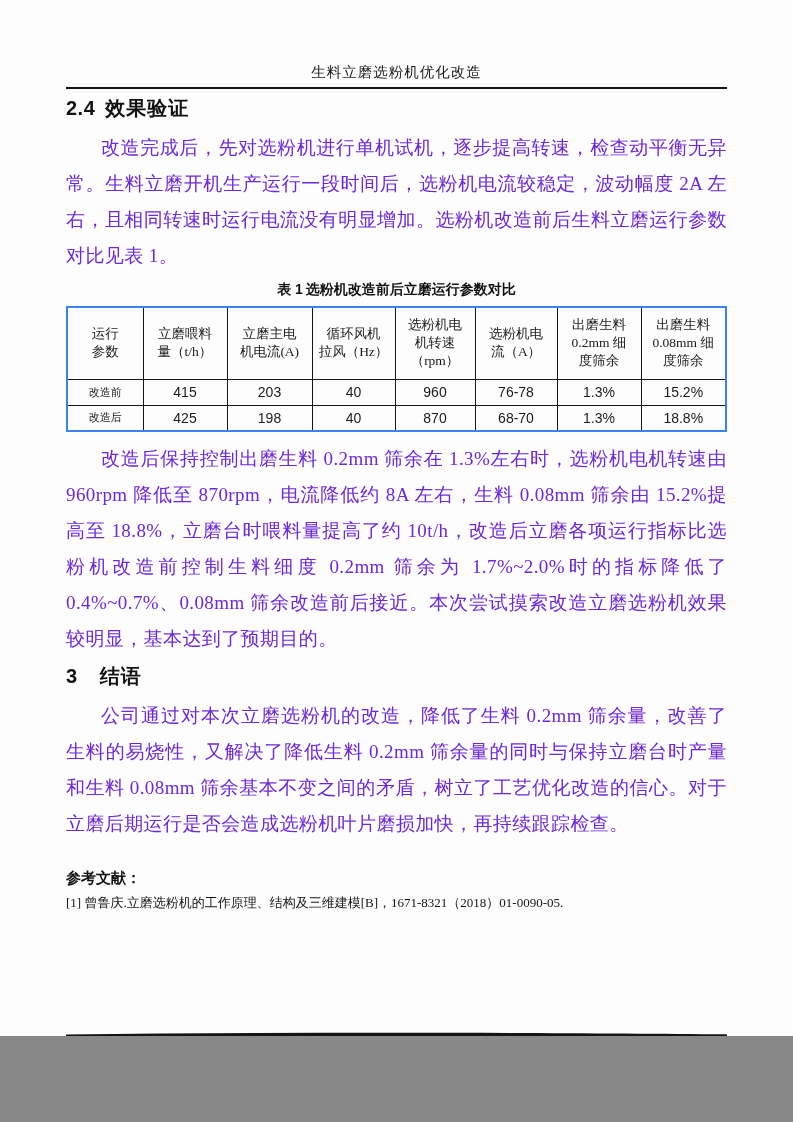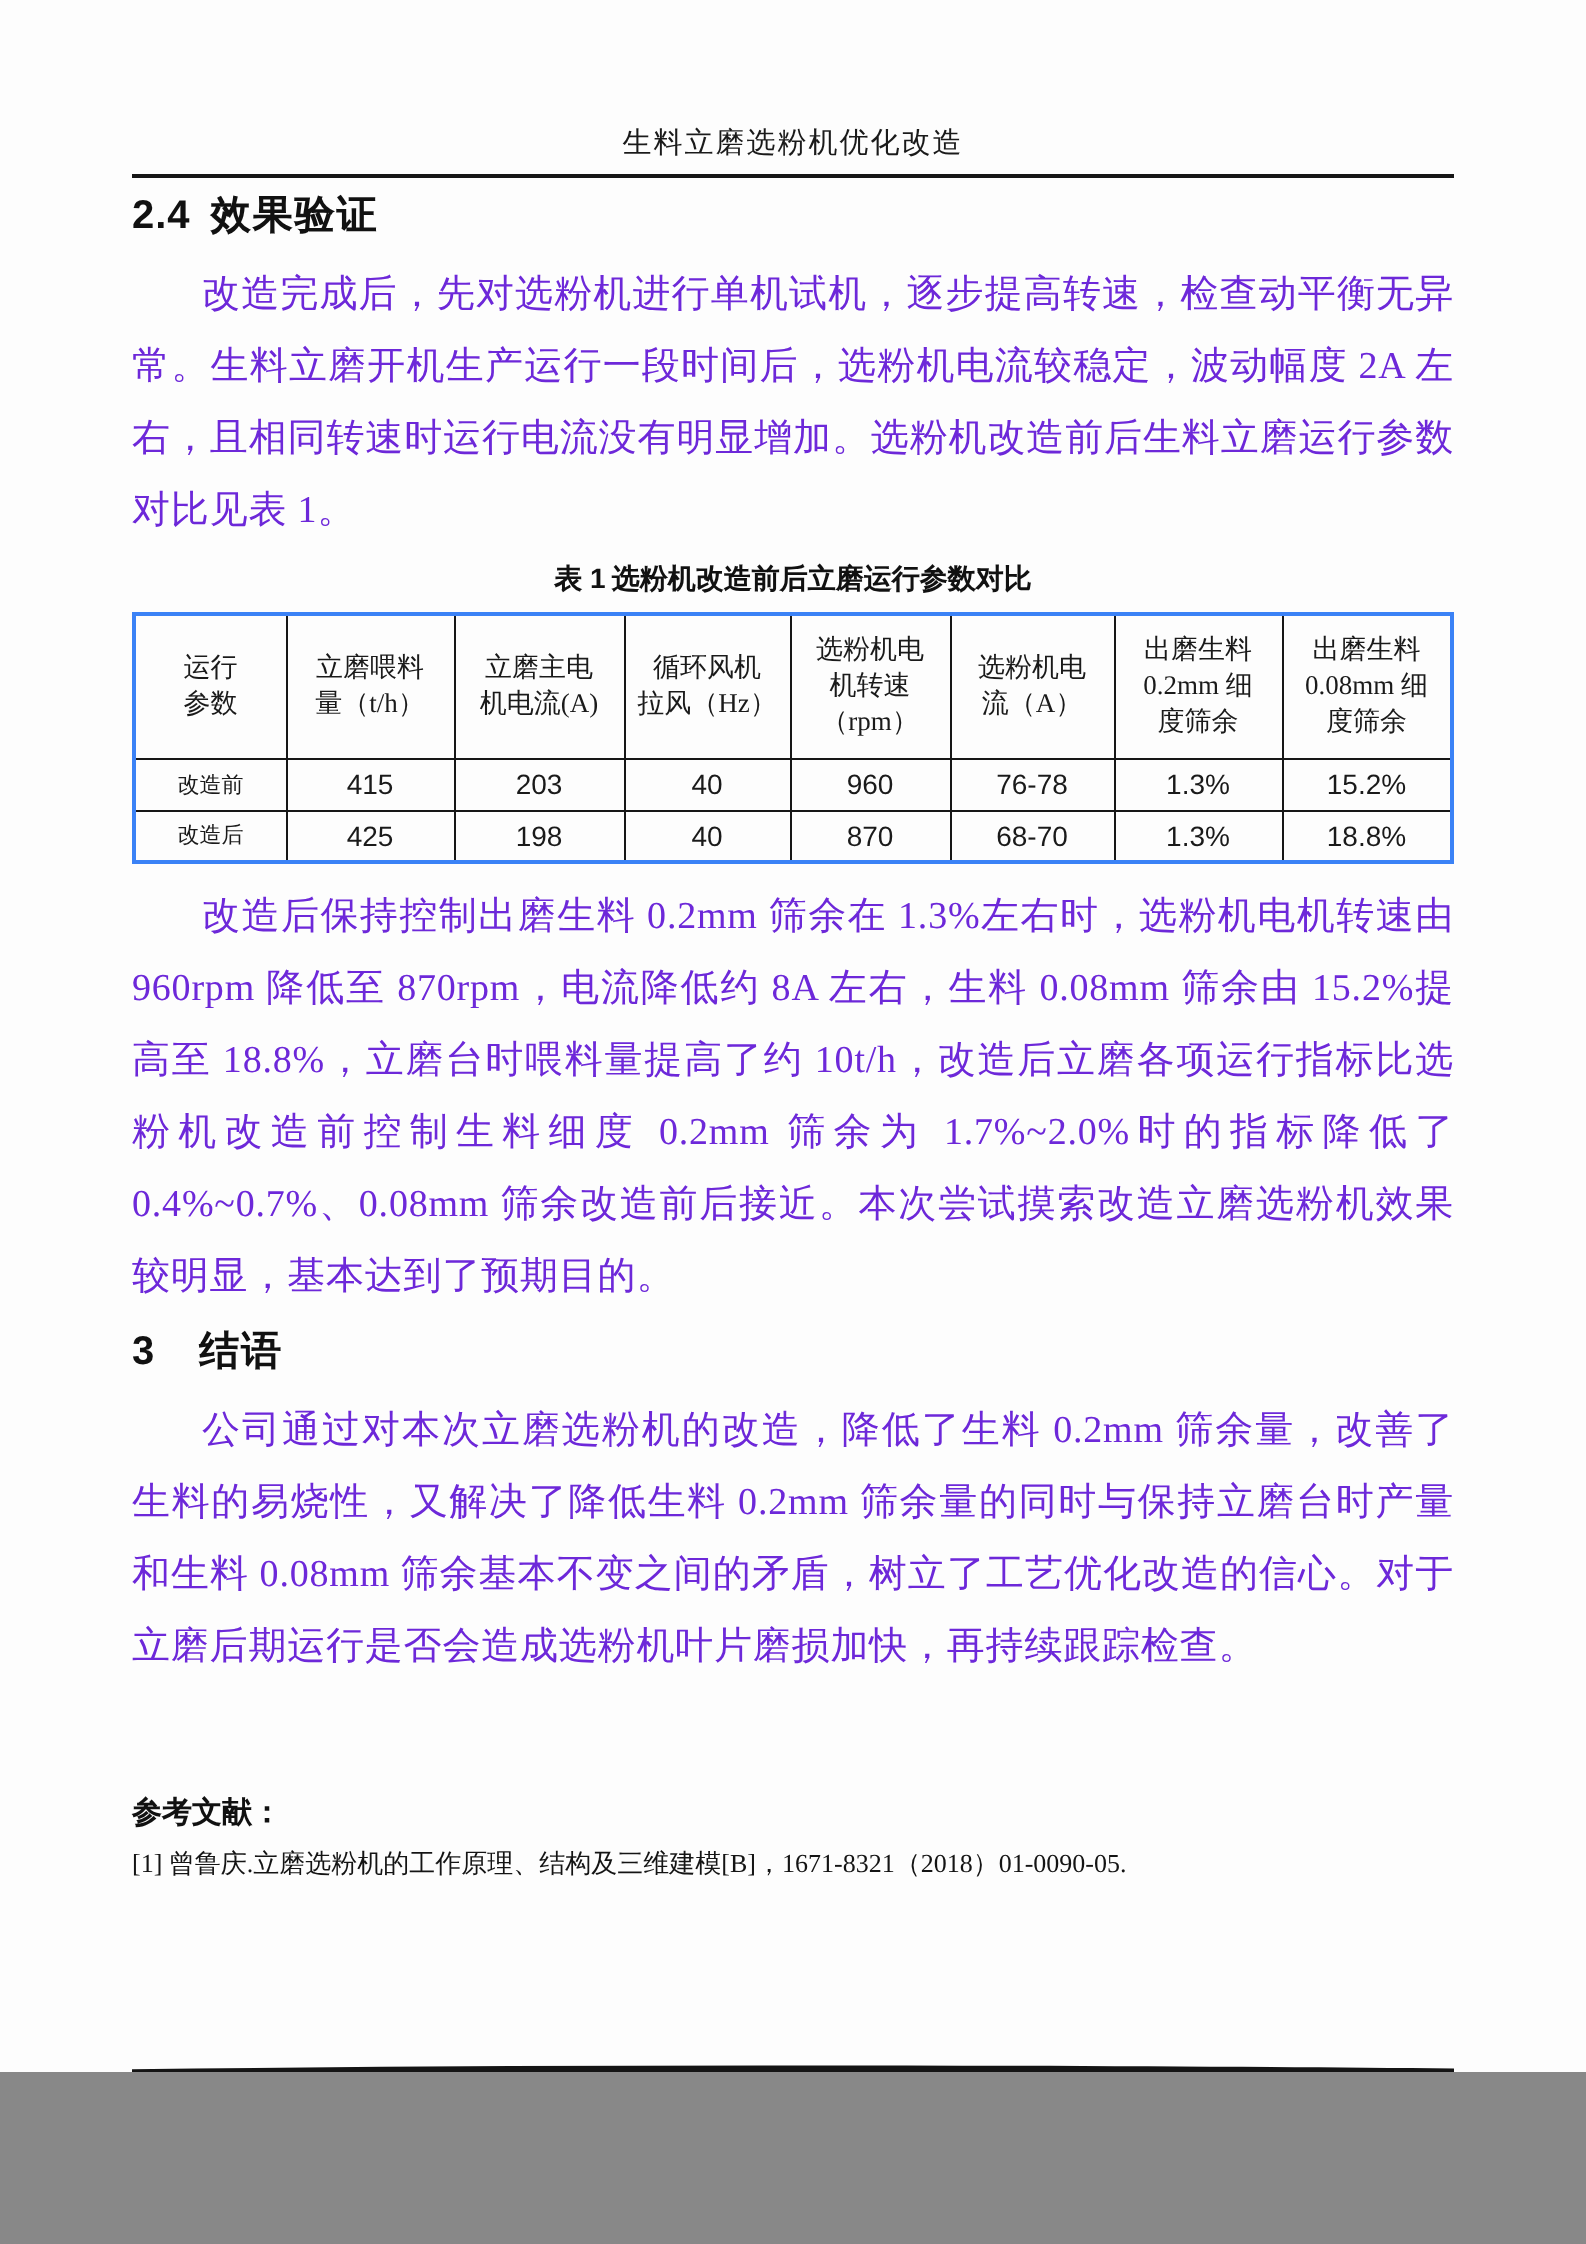--- a/index.html
+++ b/index.html
@@ -91,21 +91,21 @@
     height: 26px;
     font-size: 14px;
     font-family: "Liberation Sans", "DejaVu Sans", sans-serif;
   }
   table.params td.row-label {
     font-family: "Liberation Serif", "DejaVu Serif", serif;
     font-size: 11px;
   }
 
   
-  .references { margin-top: 55px; }
+  .references { margin-top: 26px; }
   .refs-heading {
     font-family: "Liberation Sans", "DejaVu Sans", sans-serif;
     font-weight: bold;
     font-size: 15px;
     line-height: 20px;
     color: #111;
   }
   .ref-item {
     margin-top: 5px;
     font-size: 13px;

